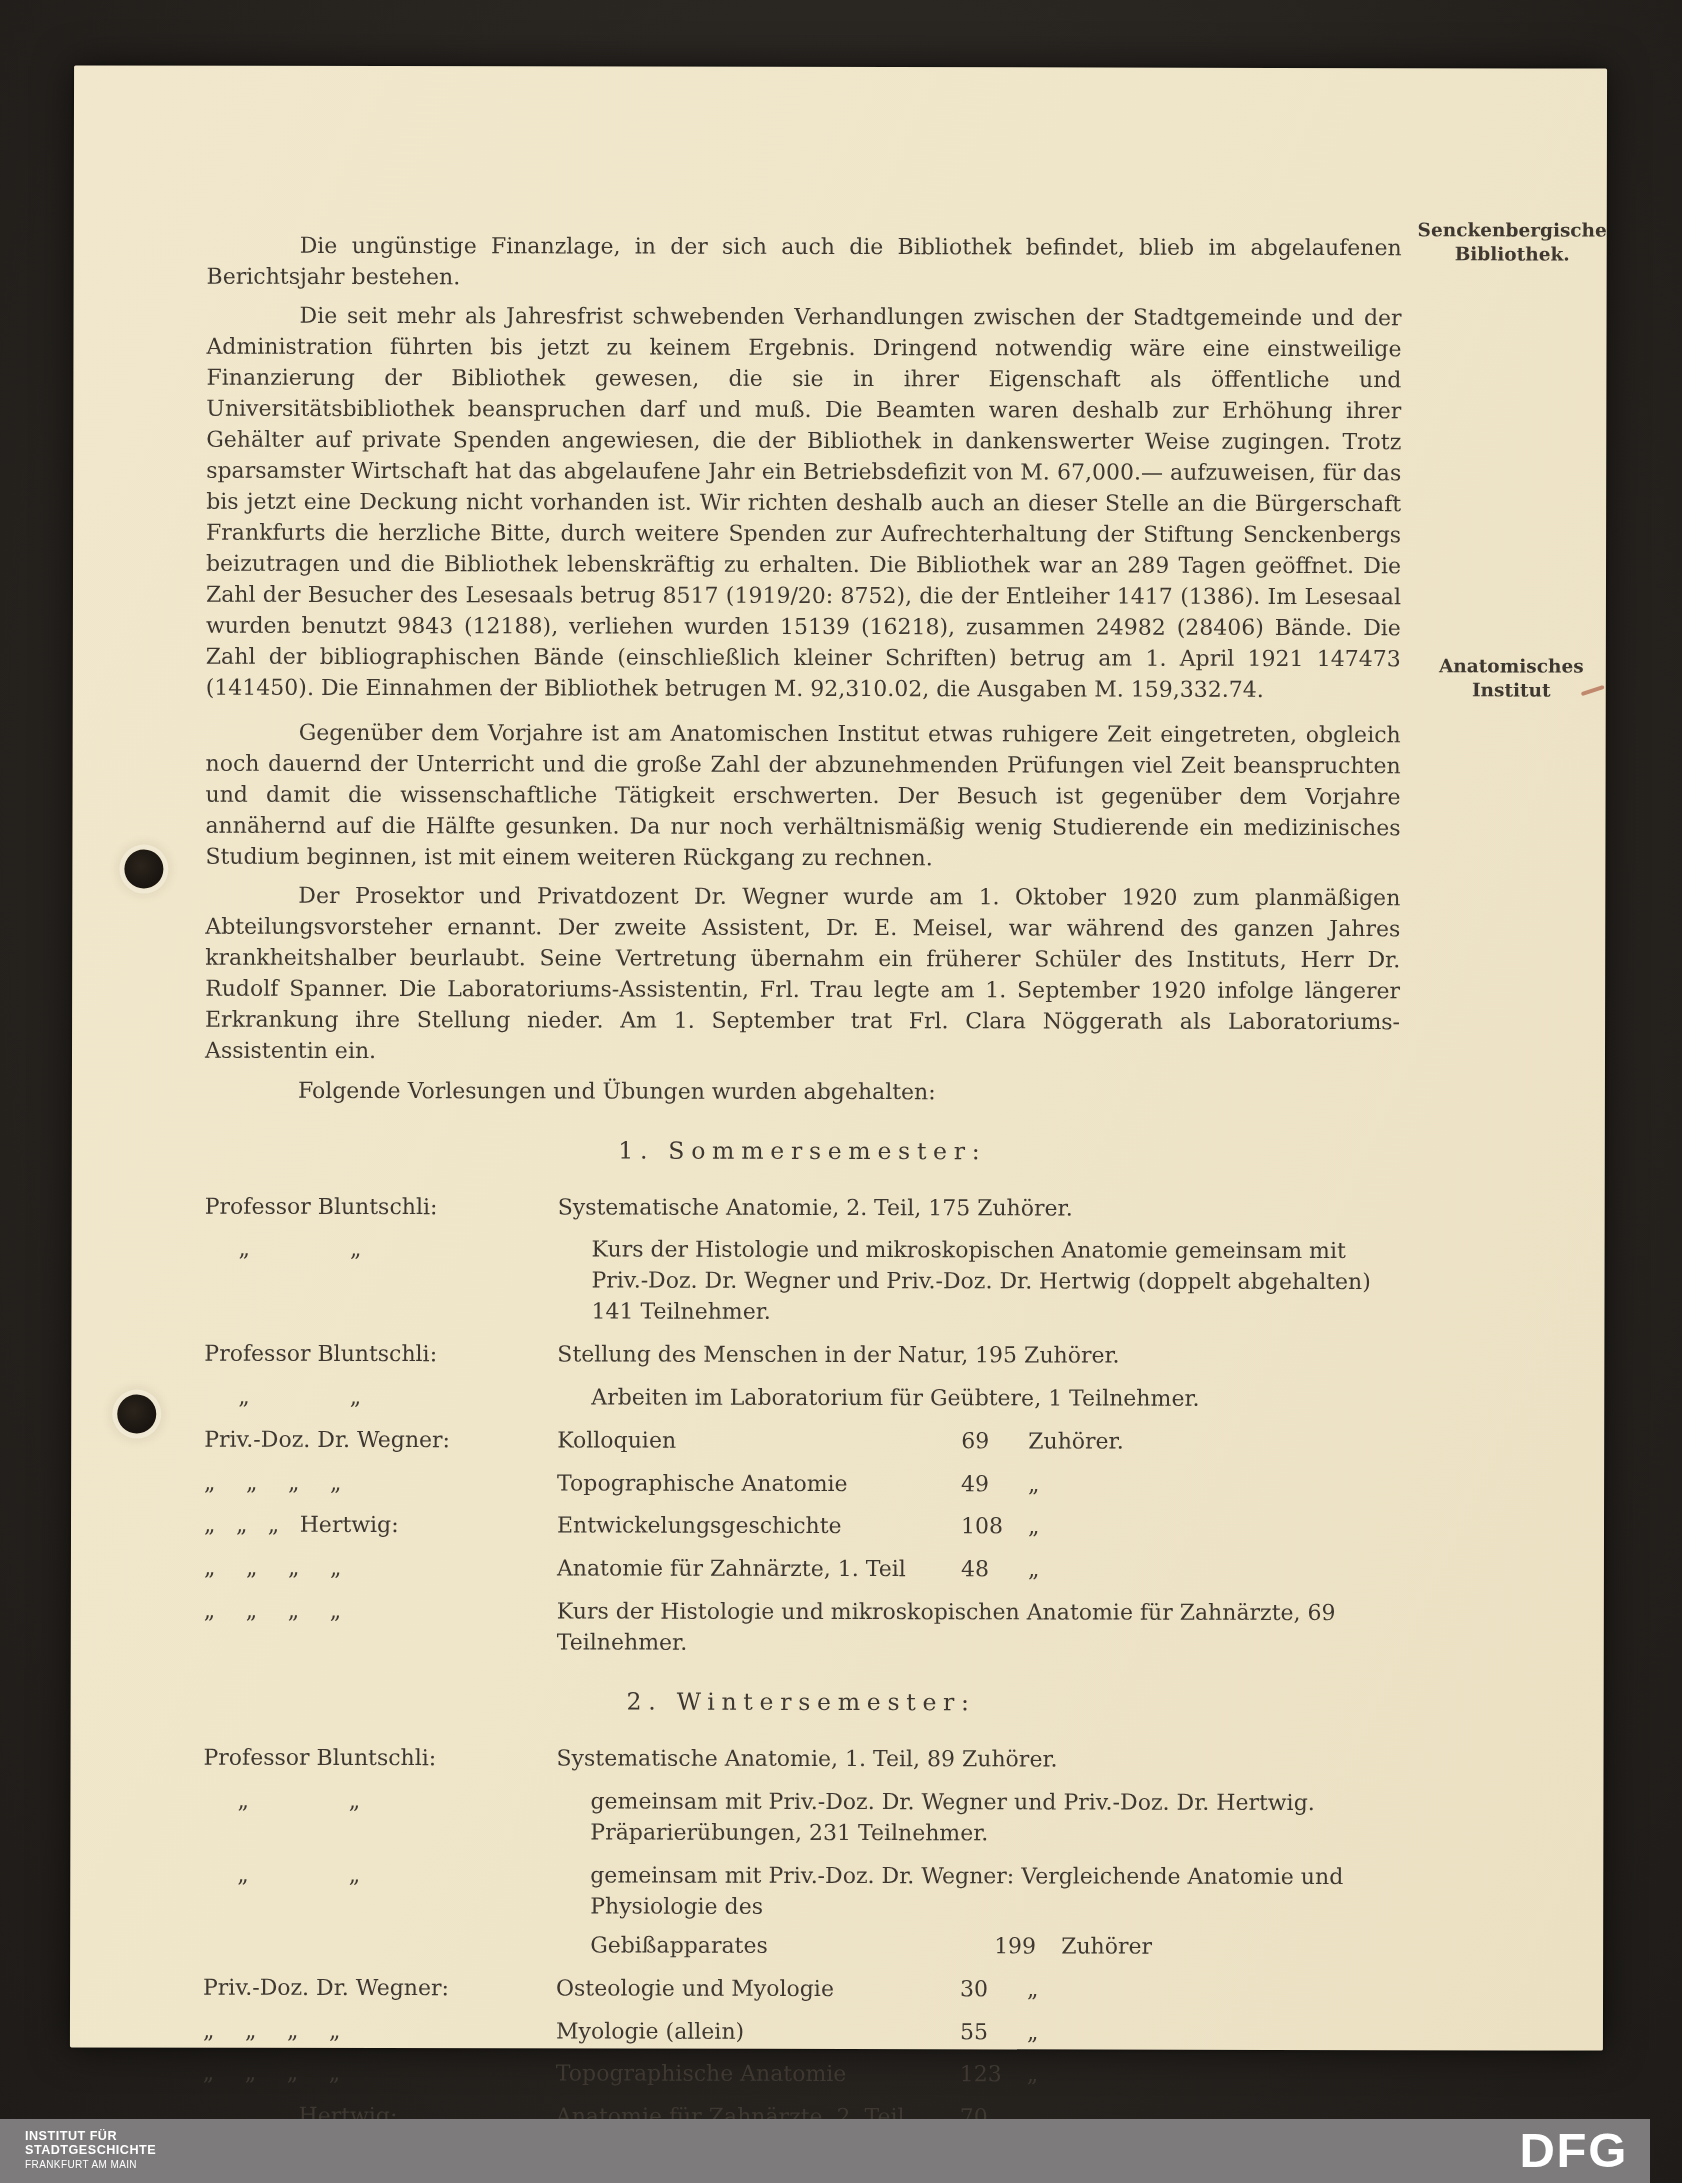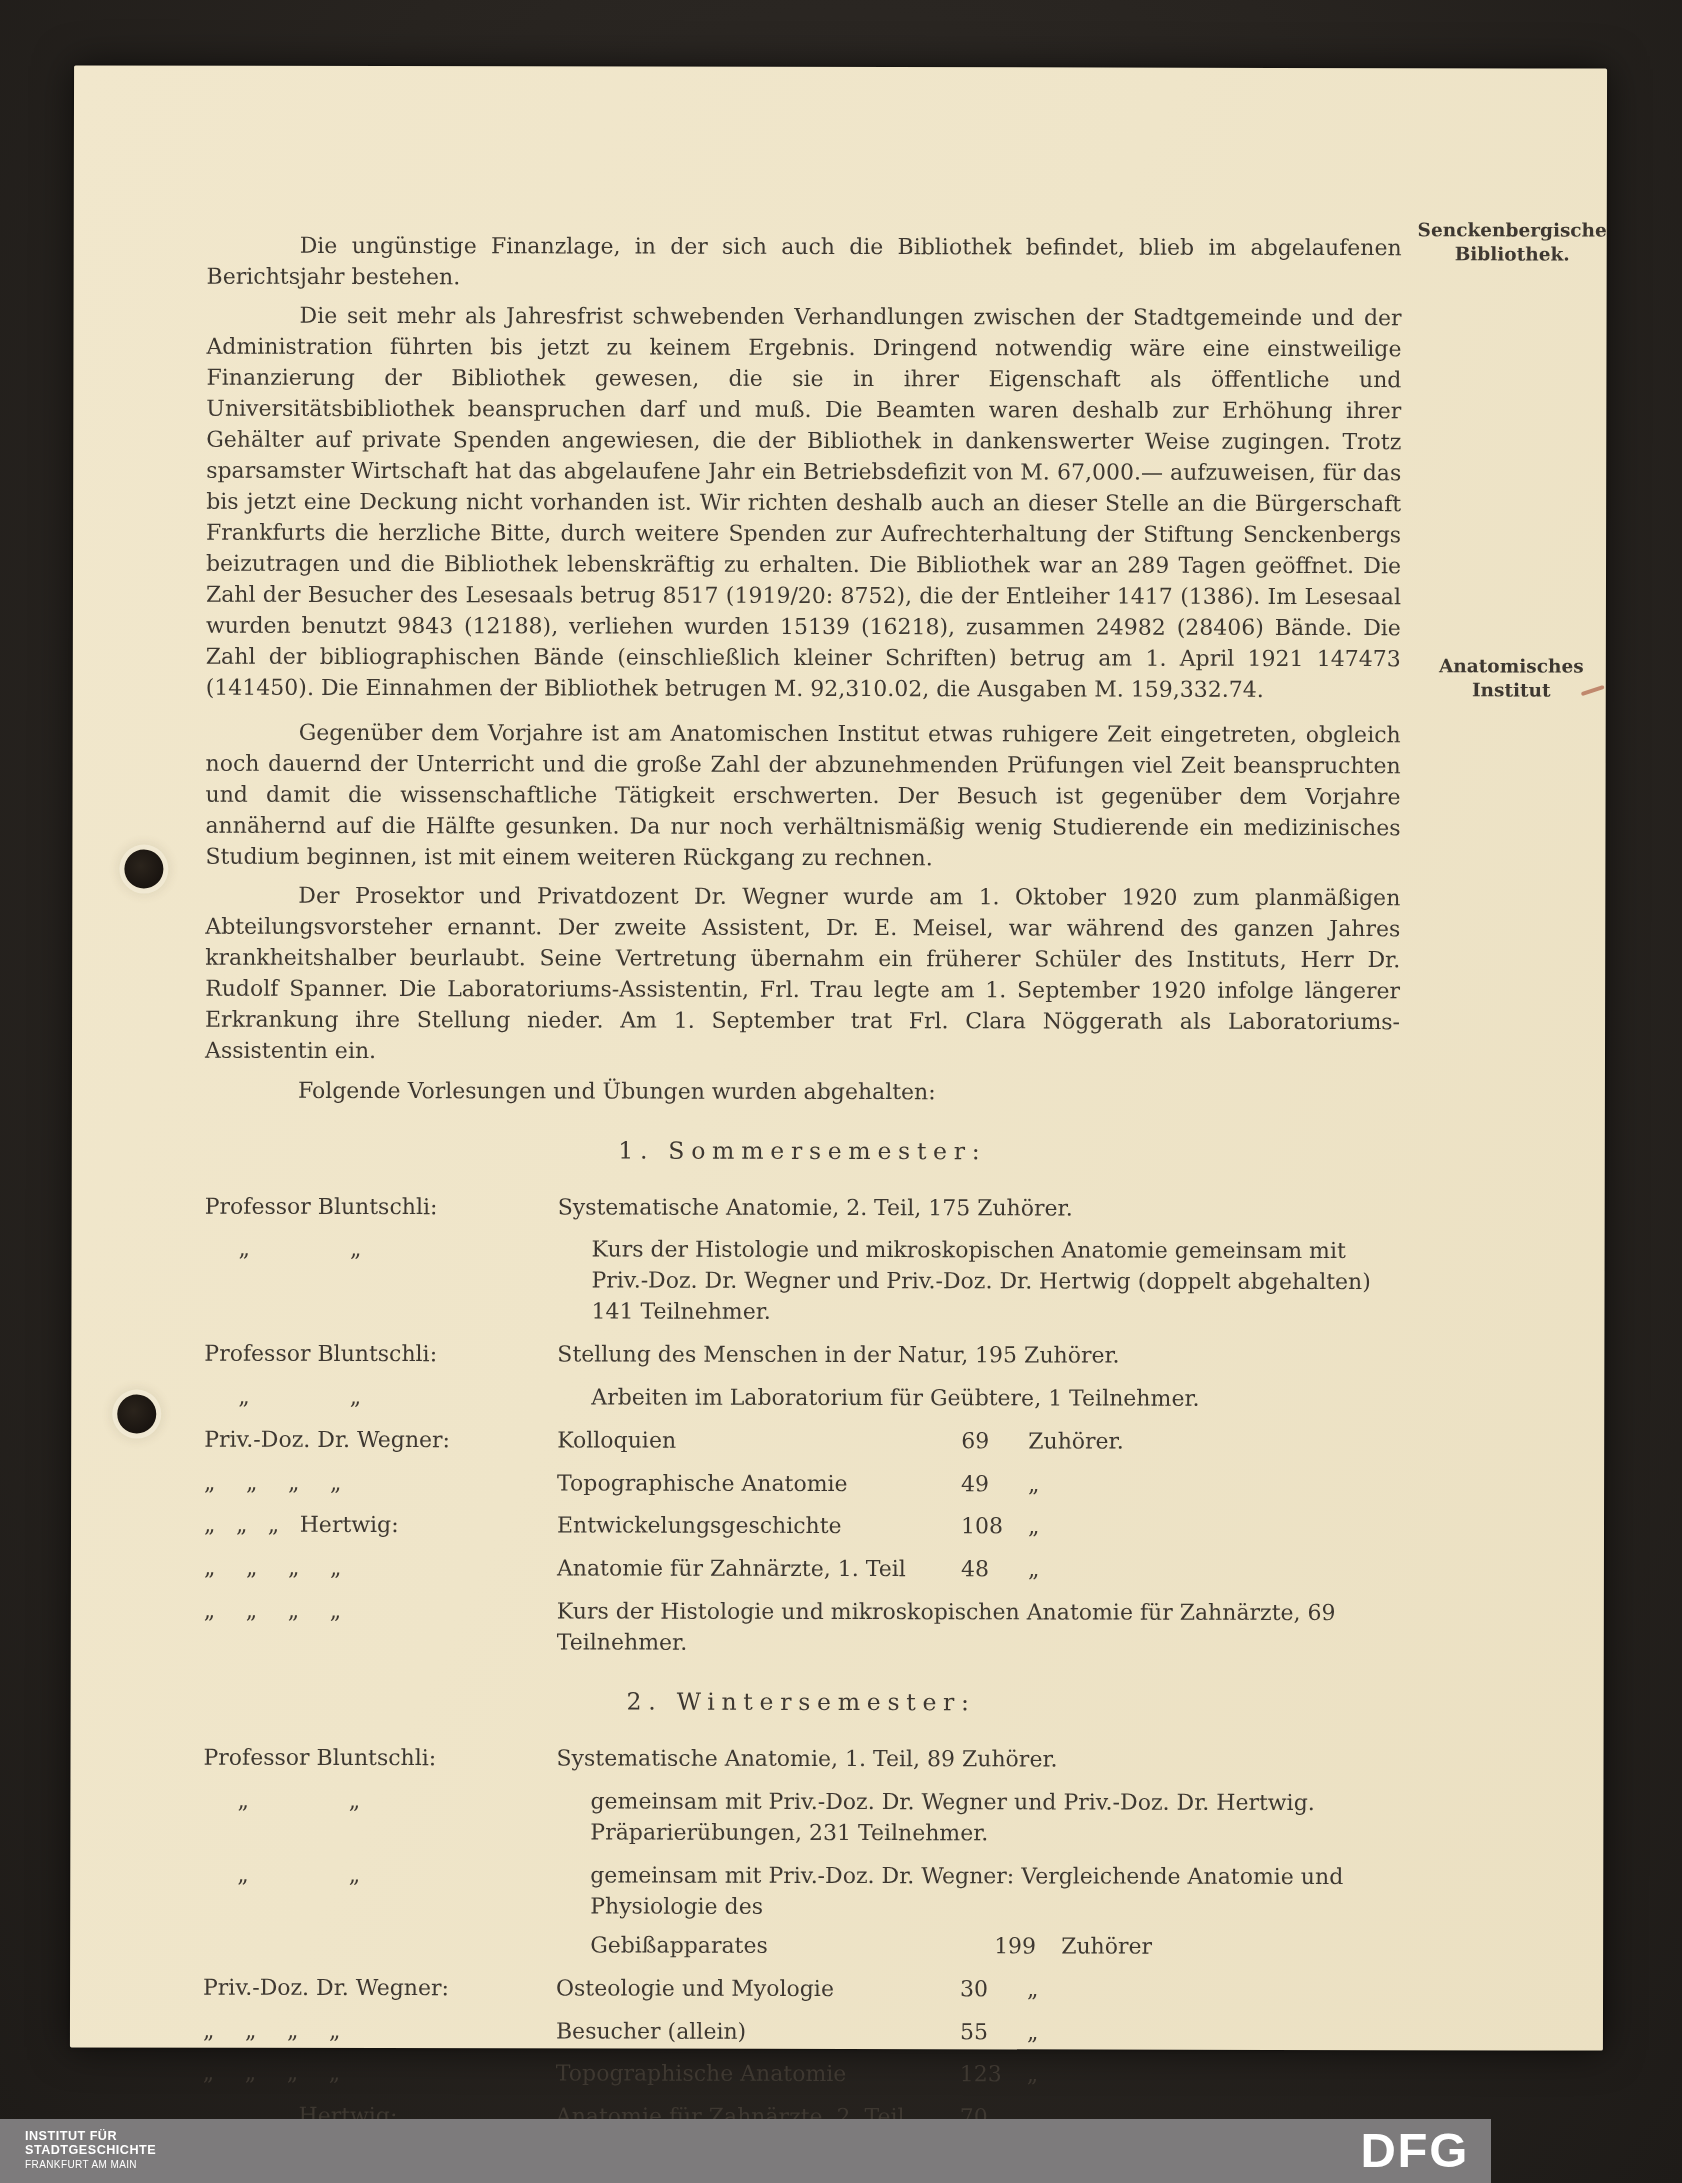--- a/index.html
+++ b/index.html
@@ -60,21 +60,21 @@
   }
   .note1 { top: 150px; }
   .note2 { top: 586px; }
   .pencil-dash {
     position: absolute; right: 5px; top: 34px; width: 23.6px; height: 4.2px;
     background: #b0694f; opacity: 0.75; transform: rotate(-18deg); border-radius: 2.5px;
   }
 
   
   .footer {
-    position: absolute; left: 0; bottom: 0; width: 1491px; height: 64px;
+    position: absolute; left: 0; bottom: 0; width: 1650px; height: 64px;
     background: #7d7b7c; color: #ffffff; font-family: "Liberation Sans", sans-serif;
   }
   .institute { position: absolute; left: 25px; top: 10px; line-height: 14.3px; }
   .inst-bold { font-size: 12.6px; font-weight: bold; letter-spacing: 0.5px; }
   .inst-small { font-size: 10px; font-weight: normal; letter-spacing: 0.4px; margin-top: 0.8px; }
   .reference {
     position: absolute; left: 50%; top: 50%; transform: translate(-50%, -50%);
     font-size: 29px; white-space: nowrap;
   }
   .dfg-logo {
@@ -175,21 +175,21 @@
       </div>
     </div>
     <div class="lrow">
       <span class="speaker">Priv.-Doz. Dr. Wegner:</span>
       <span class="ltitle">Osteologie und Myologie</span>
       <span class="lcount">30</span>
       <span class="lunit">„</span>
     </div>
     <div class="lrow">
       <span class="speaker d4">„ „ „ „</span>
-      <span class="ltitle">Besucher (allein)</span>
+      <span class="ltitle">Myologie (allein)</span>
       <span class="lcount">55</span>
       <span class="lunit">„</span>
     </div>
     <div class="lrow">
       <span class="speaker d4">„ „ „ „</span>
       <span class="ltitle">Topographische Anatomie</span>
       <span class="lcount">123</span>
       <span class="lunit">„</span>
     </div>
     <div class="lrow">

